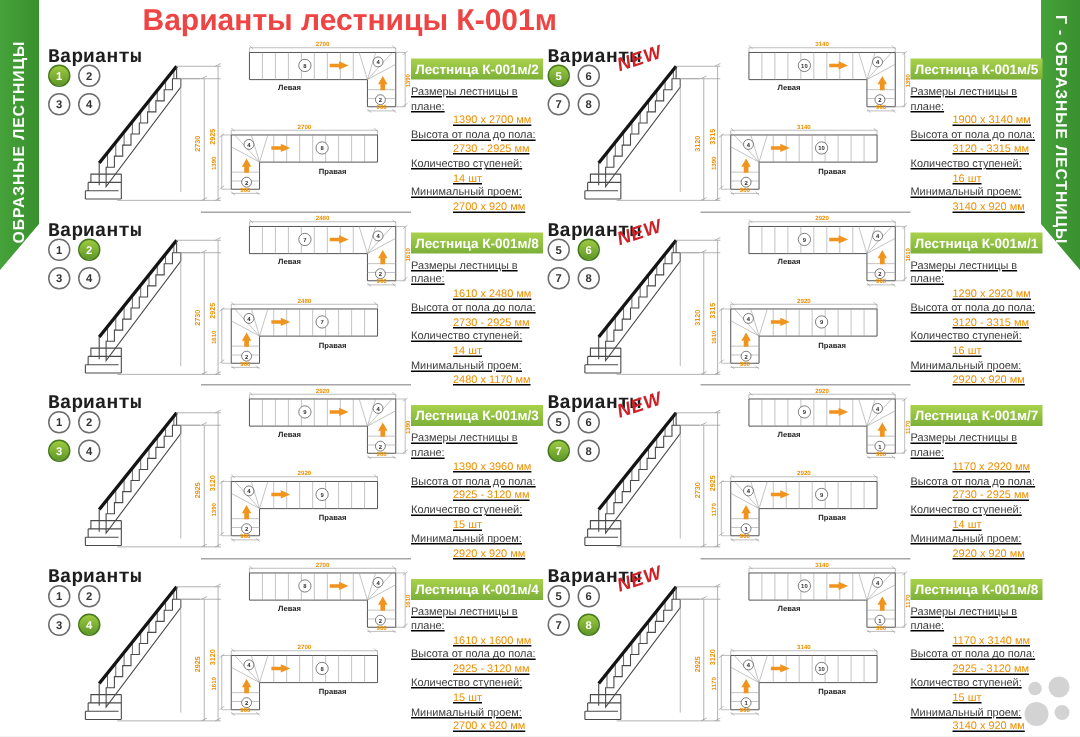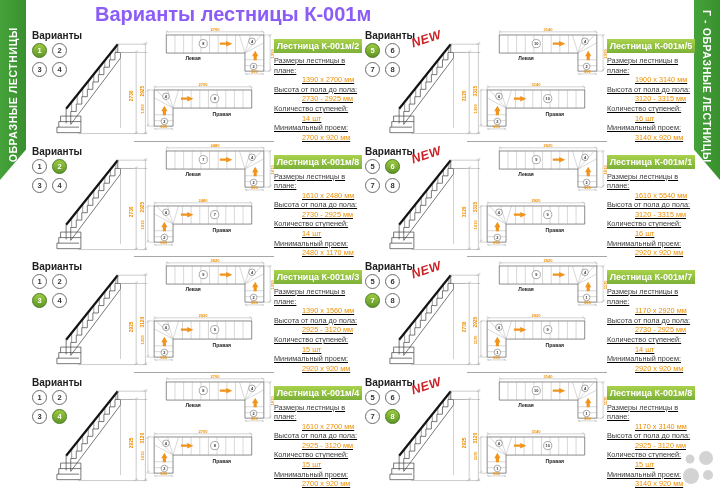--- a/index.html
+++ b/index.html
@@ -9,31 +9,31 @@
   
   .ribbon{position:absolute;top:0;width:26px;height:180px;display:flex;justify-content:center;
           background:linear-gradient(90deg,#46a23a,#39902e);color:#fff;}
   .ribbon-left{left:0;clip-path:polygon(0 0,100% 0,100% 83%,0 100%);}
   .ribbon-right{right:0;clip-path:polygon(0 0,100% 0,100% 100%,0 83%);}
   .ribbon span{writing-mode:vertical-rl;font-size:10.5px;font-weight:bold;letter-spacing:.6px;
                margin-top:10px;white-space:nowrap;}
   .ribbon-left span{transform:rotate(180deg);}
 
   
-  .page-title{position:absolute;left:95px;top:3px;font-size:20px;font-weight:bold;color:#8b5cf6;}
+  .page-title{position:absolute;left:95px;top:3px;font-size:20px;font-weight:bold;color:#ef4444;}
 
   
   .grid{position:absolute;left:28px;top:26px;width:666px;height:462px;display:grid;
         grid-template-columns:repeat(2,1fr);grid-template-rows:repeat(4,1fr);grid-auto-flow:column;}
   .panel{position:relative;}
   .divider{position:absolute;left:106px;bottom:0;width:140px;height:1px;background:#a6a6a6;}
   .panel:nth-child(4n) .divider{display:none;}
 
   
-  .v-head{position:absolute;left:4px;top:4px;font-size:10px;font-weight:bold;color:#1e1e1e;}
+  .v-head{position:absolute;left:4px;top:4px;font-size:13px;font-weight:bold;color:#1e1e1e;font-family:Liberation Mono, monospace;}
   .v-grid{position:absolute;left:4px;top:17px;display:grid;grid-template-columns:15px 15px;gap:4px 5px;}
   .vc{width:13px;height:13px;border-radius:50%;border:1px solid #6d6d6d;background:#fff;color:#333;
       display:flex;align-items:center;justify-content:center;font-size:7.5px;font-weight:bold;}
   .vc.active{background:linear-gradient(180deg,#9dca41,#5f9727);border-color:#45791d;color:#fff;}
   .new-badge{position:absolute;left:50px;top:6px;transform:rotate(-18deg);color:#ce2127;
              font-weight:bold;font-style:italic;font-size:12.5px;letter-spacing:.5px;}
   .new-badge:empty{display:none;}
   .stair-svg{position:absolute;left:28px;top:11px;width:94px;height:101px;}
 
   
@@ -335,21 +335,21 @@
         <path class="dimln" d="M18,59.5 H42 M18,58 l3,3 M39,58 l3,3"></path>
         <text class="dimtx" x="30" y="58.2">900</text>
         <text class="captx" x="104" y="43">Правая</text>
       </svg>
     </div>
 
     <div class="col-right">
       <div class="green-hd">Лестница К-001м/3</div>
       <div class="specs">
         <div class="spec-l">Размеры лестницы в плане:</div>
-        <div class="spec-v">1390 х 1560 мм</div>
+        <div class="spec-v">1390 х 3960 мм</div>
         <div class="spec-l">Высота от пола до пола:</div>
         <div class="spec-v">2925 - 3120 мм</div>
         <div class="spec-l">Количество ступеней:</div>
         <div class="spec-v">15 шт</div>
         <div class="spec-l">Минимальный проем:</div>
         <div class="spec-v">2920 х 920 мм</div>
       </div>
     </div>
 
     <div class="divider"></div>
@@ -426,21 +426,21 @@
         <path class="dimln" d="M18,59.5 H42 M18,58 l3,3 M39,58 l3,3"></path>
         <text class="dimtx" x="30" y="58.2">900</text>
         <text class="captx" x="104" y="43">Правая</text>
       </svg>
     </div>
 
     <div class="col-right">
       <div class="green-hd">Лестница К-001м/4</div>
       <div class="specs">
         <div class="spec-l">Размеры лестницы в плане:</div>
-        <div class="spec-v">1610 х 2700 мм</div>
+        <div class="spec-v">1610 х 1600 мм</div>
         <div class="spec-l">Высота от пола до пола:</div>
         <div class="spec-v">2925 - 3120 мм</div>
         <div class="spec-l">Количество ступеней:</div>
         <div class="spec-v">15 шт</div>
         <div class="spec-l">Минимальный проем:</div>
         <div class="spec-v">2700 х 920 мм</div>
       </div>
     </div>
 
   </div>
@@ -609,21 +609,21 @@
         <path class="dimln" d="M18,59.5 H42 M18,58 l3,3 M39,58 l3,3"></path>
         <text class="dimtx" x="30" y="58.2">900</text>
         <text class="captx" x="104" y="43">Правая</text>
       </svg>
     </div>
 
     <div class="col-right">
       <div class="green-hd">Лестница К-001м/1</div>
       <div class="specs">
         <div class="spec-l">Размеры лестницы в плане:</div>
-        <div class="spec-v">1610 х 5540 мм</div>
+        <div class="spec-v">1290 х 2920 мм</div>
         <div class="spec-l">Высота от пола до пола:</div>
         <div class="spec-v">3120 - 3315 мм</div>
         <div class="spec-l">Количество ступеней:</div>
         <div class="spec-v">16 шт</div>
         <div class="spec-l">Минимальный проем:</div>
         <div class="spec-v">2920 х 920 мм</div>
       </div>
     </div>
 
     <div class="divider"></div>

